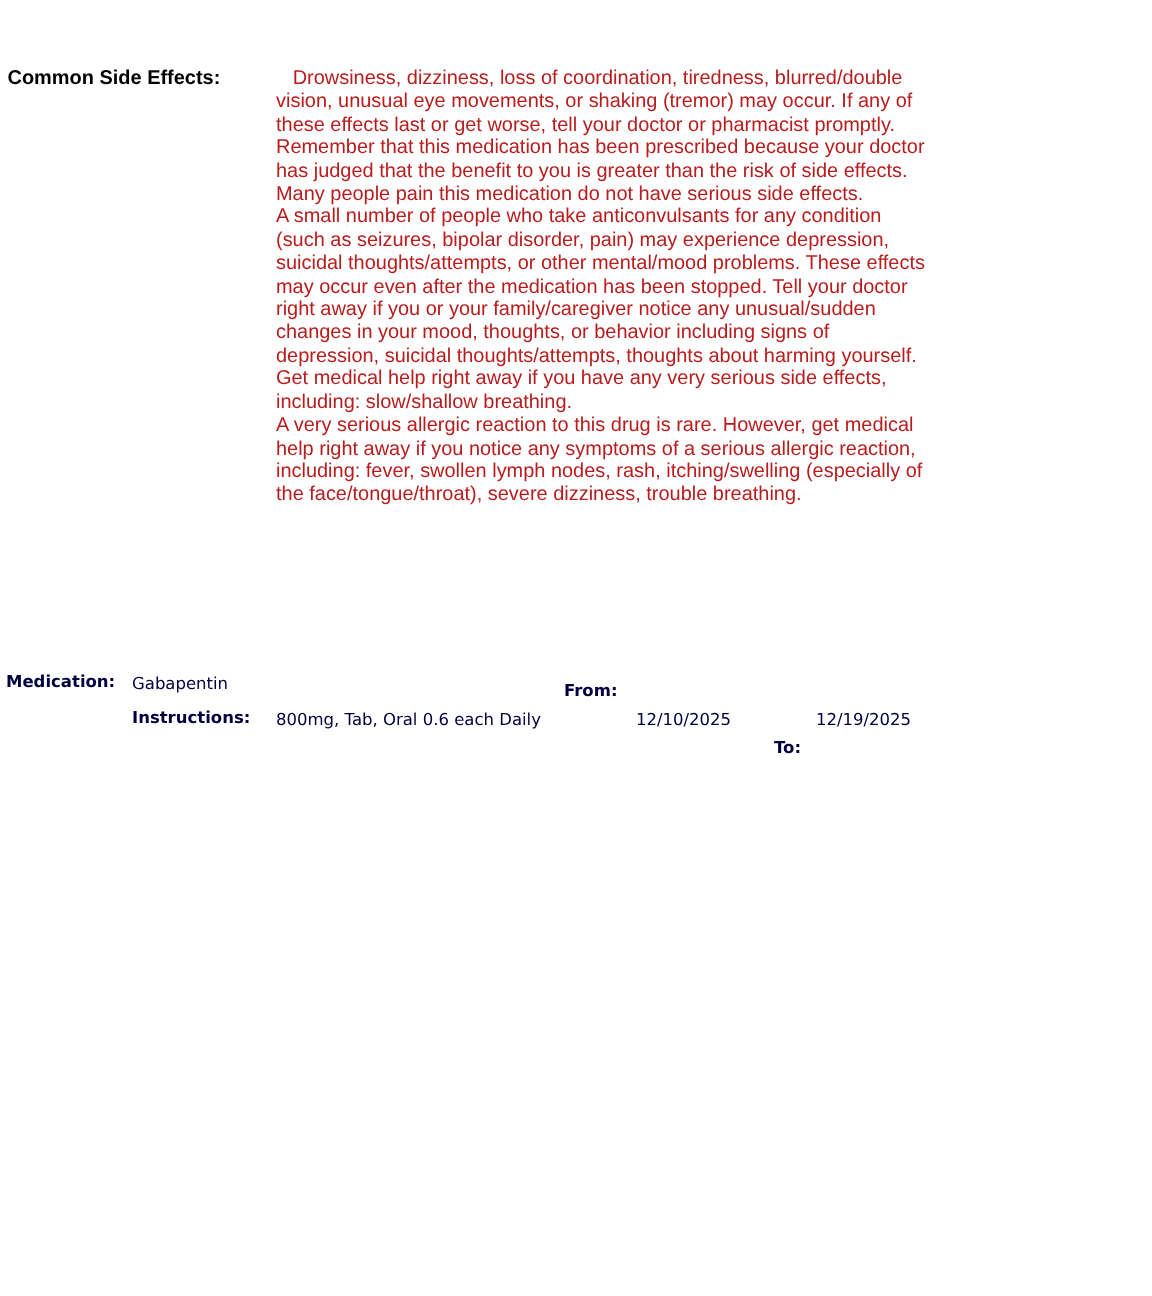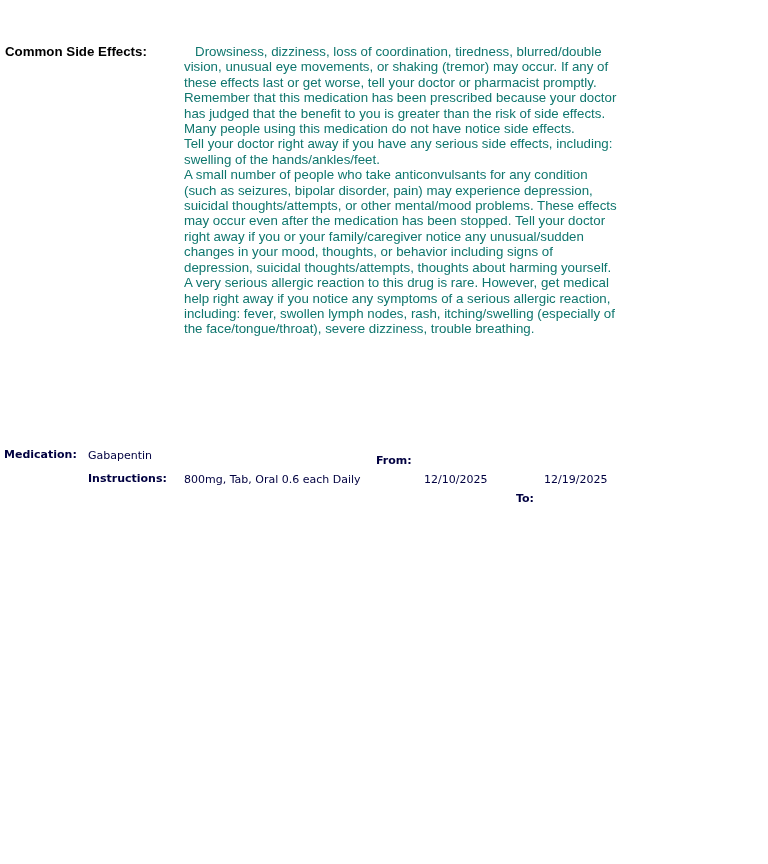--- a/index.html
+++ b/index.html
@@ -25,21 +25,21 @@
     color: #000000;
     white-space: nowrap;
   }
   .se-text {
     position: absolute;
     left: 184px;
     top: 44px;
     width: 438px;
     font-size: 13.3px;
     line-height: 15.4px;
-    color: #0f766e;
+    color: #b91c1c;
   }
   .se-text .para {
     white-space: pre-wrap;
   }
   .detail {
     position: absolute;
     font-family: "DejaVu Sans", sans-serif;
     font-size: 11px;
     line-height: 13px;
     color: #000040;
@@ -51,23 +51,23 @@
 </style>
 </head>
 <body>
 
 <div class="page">
 
   <div class="se-label">Common Side Effects:</div>
 
   <div class="se-text">
     <div class="para">   Drowsiness, dizziness, loss of coordination, tiredness, blurred/double vision, unusual eye movements, or shaking (tremor) may occur. If any of these effects last or get worse, tell your doctor or pharmacist promptly.</div>
-    <div class="para">Remember that this medication has been prescribed because your doctor has judged that the benefit to you is greater than the risk of side effects. Many people using this medication do not have notice side effects.</div>
-    <div class="para">Tell your doctor right away if you have any serious side effects, including: swelling of the hands/ankles/feet.</div>
+    <div class="para">Remember that this medication has been prescribed because your doctor has judged that the benefit to you is greater than the risk of side effects. Many people pain this medication do not have serious side effects.</div>
     <div class="para">A small number of people who take anticonvulsants for any condition (such as seizures, bipolar disorder, pain) may experience depression, suicidal thoughts/attempts, or other mental/mood problems. These effects may occur even after the medication has been stopped. Tell your doctor right away if you or your family/caregiver notice any unusual/sudden changes in your mood, thoughts, or behavior including signs of depression, suicidal thoughts/attempts, thoughts about harming yourself.</div>
+    <div class="para">Get medical help right away if you have any very serious side effects, including: slow/shallow breathing.</div>
     <div class="para">A very serious allergic reaction to this drug is rare. However, get medical help right away if you notice any symptoms of a serious allergic reaction, including: fever, swollen lymph nodes, rash, itching/swelling (especially of the face/tongue/throat), severe dizziness, trouble breathing.</div>
   </div>
 
   <div class="detail bold" style="left:4px; top:448px;text-align:center;">Medication:</div>
   <div class="detail" style="left:88px; top:449px;">Gabapentin</div>
 
   <div class="detail bold" style="left:88px; top:472px;">Instructions:</div>
   <div class="detail" style="left:184px; top:473px;">800mg, Tab, Oral 0.6 each Daily</div>
 
   <div class="detail bold" style="left:376px; top:454px;">From:</div>

